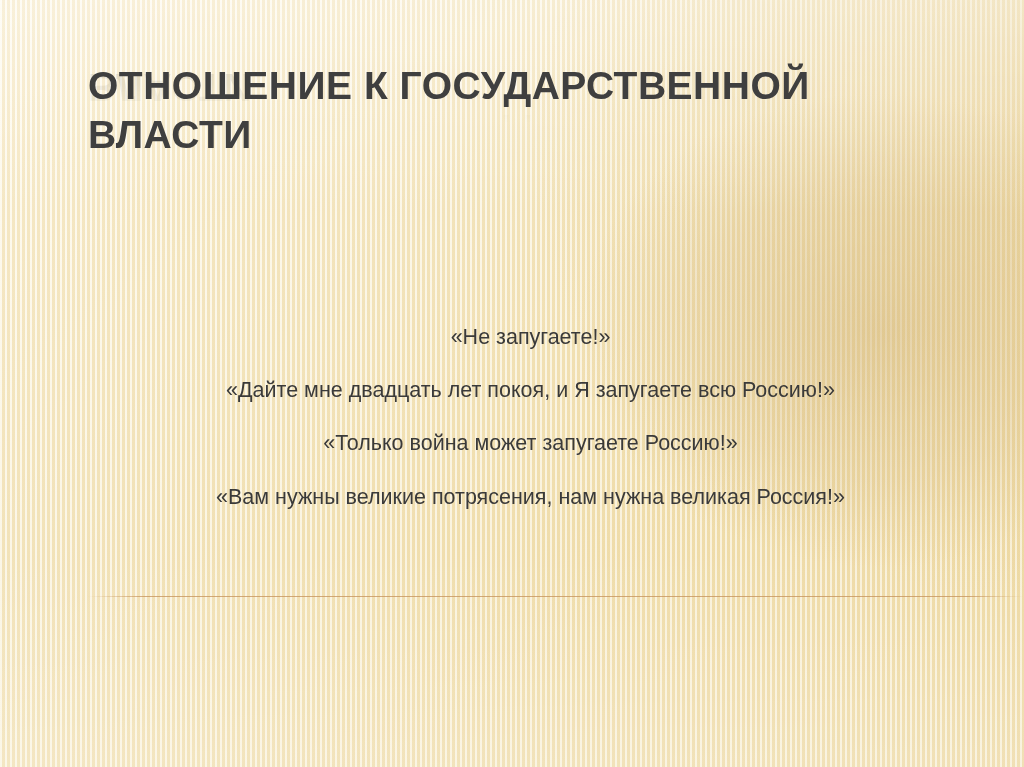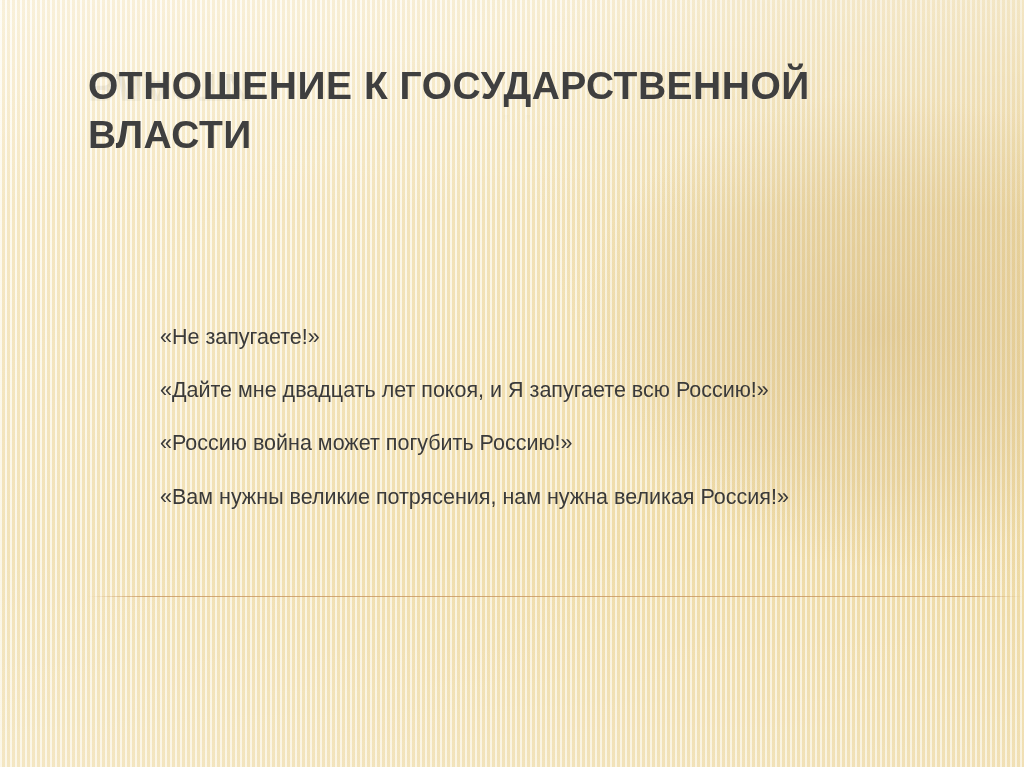--- a/index.html
+++ b/index.html
@@ -64,22 +64,23 @@
     -webkit-mask-image: linear-gradient(to top, rgba(0,0,0,0.55) 0%, rgba(0,0,0,0.0) 62%);
     mask-image: linear-gradient(to top, rgba(0,0,0,0.55) 0%, rgba(0,0,0,0.0) 62%);
     filter: blur(0.6px);
     z-index: 2;
     pointer-events: none;
   }
   .body-block {
     position: absolute;
     left: 160px;
     top: 300px;
-    width: 684px;
+    width: 741px;
     z-index: 3;
+    text-align: center;
   }
   .body-line {
     font-size: 21.5px;
     line-height: 1.46;
     color: #3a3a3a;
     margin-bottom: 22px;
   }
   .body-line:last-child {
     margin-bottom: 0;
   }
@@ -97,19 +98,19 @@
 <body>
 
 <div class="slide">
 
   <div class="title-reflection">Отношение к государственной власти</div>
   <h1 class="title">Отношение к государственной власти</h1>
 
   <div class="body-block">
     <p class="body-line">«Не запугаете!»</p>
     <p class="body-line">«Дайте мне двадцать лет покоя, и Я запугаете всю Россию!»</p>
-    <p class="body-line">«Россию война может погубить Россию!»</p>
+    <p class="body-line">«Только война может запугаете Россию!»</p>
     <p class="body-line">«Вам нужны великие потрясения, нам нужна великая Россия!»</p>
   </div>
 
   <div class="divider"></div>
 
 </div>
 
 </body></html>

